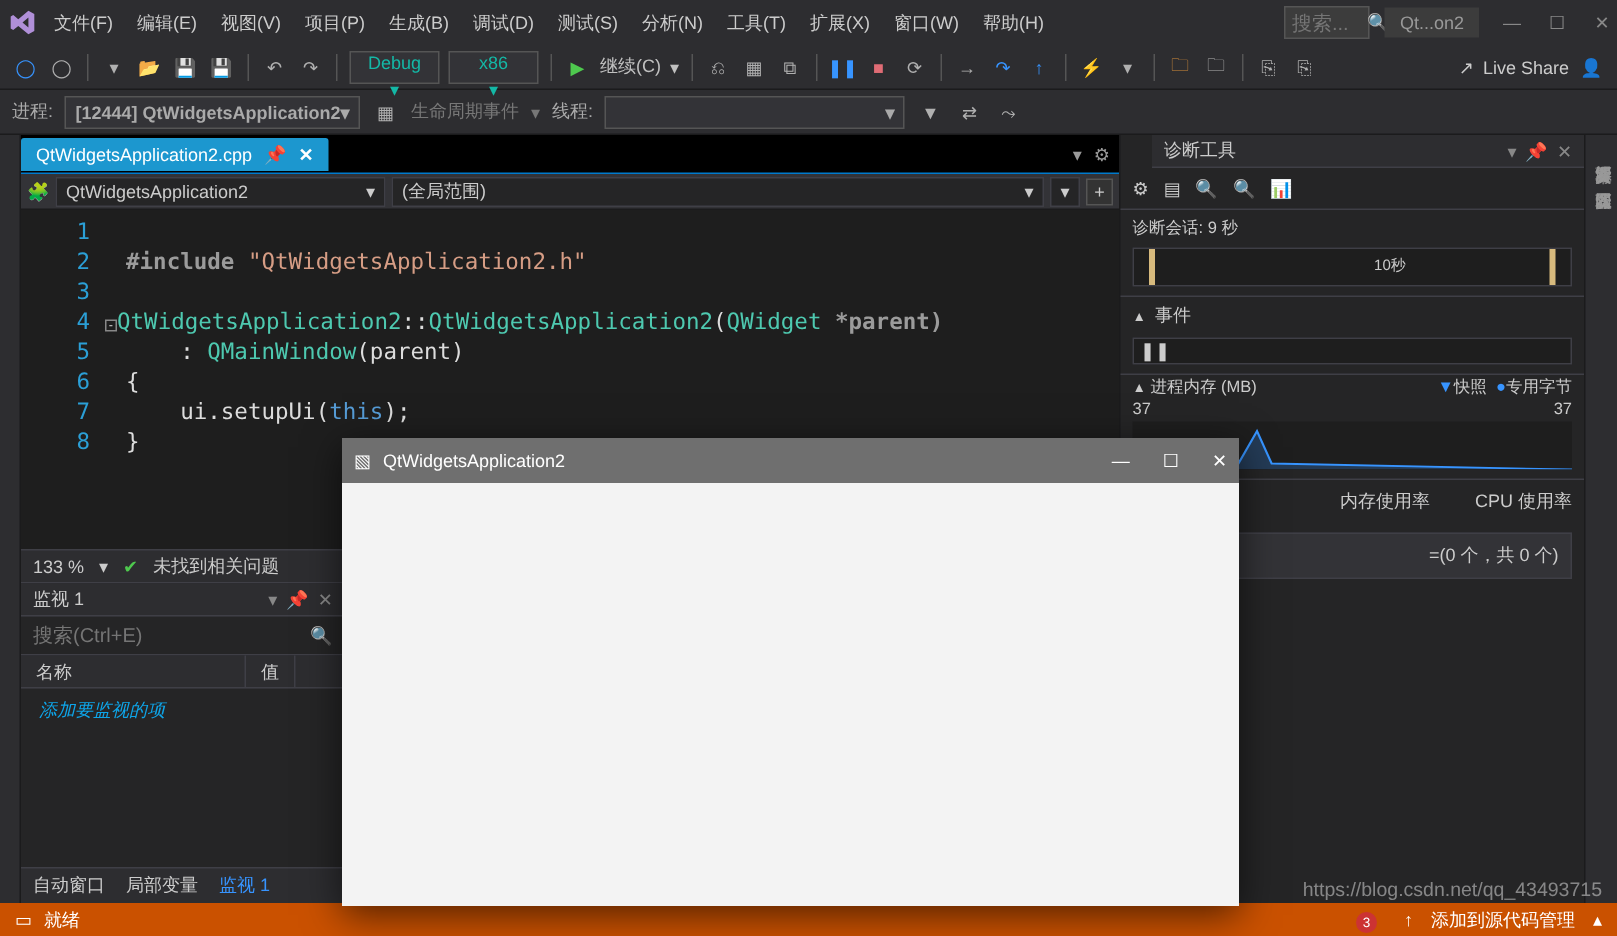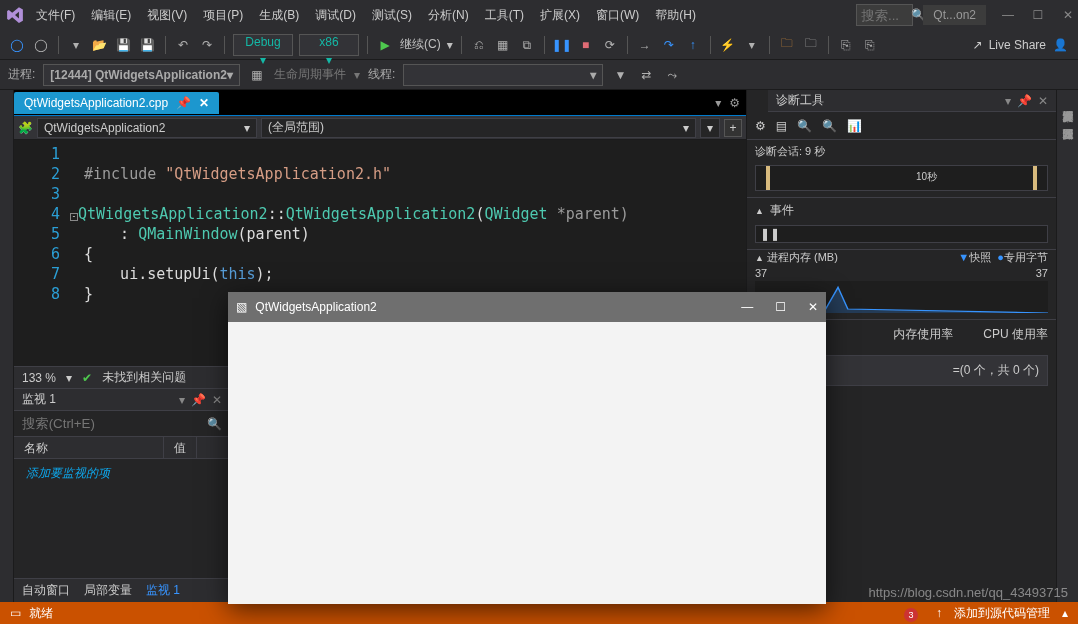--- a/index.html
+++ b/index.html
@@ -79,21 +79,21 @@
   .ed-tab .close { color:#fff; font-weight:bold;}
   .ed-tabs-right { margin-left:auto; padding:0 6px; color:#999; display:flex; gap:8px;}
   
   .breadcrumb-row { height:24px; background:#333337; display:flex; align-items:center; gap:4px; padding:0 4px; color:#ccc; border-bottom:1px solid #1b1b1c;}
   .bc-combo { background:#252526; border:1px solid #3f3f46; height:20px; padding:0 6px; flex:1; display:flex; align-items:center; justify-content:space-between;}
   .plus-box { width:18px; height:18px; background:#333; border:1px solid #555; display:flex; align-items:center; justify-content:center;}
   
   .code-area { flex:1; display:flex; background:#1e1e1e; font-family:"NSimSun","Consolas",monospace; font-size:15px; position:relative; overflow:hidden;}
   .gutter { width:70px; background:#1e1e1e; color:#2b9fd6; text-align:right; padding:4px 24px 0 0; line-height:20px;}
   .code-lines { flex:1; padding:4px 0 0 0; line-height:20px; white-space:pre; color:#dcdcdc;}
-  .kw-gray { color:#9b9b9b;}
+  .kw-gray { color:#9b9b9b;font-weight:bold;}
   .str { color:#d69d85;}
   .type { color:#4ec9b0;}
   .kw-blue { color:#569cd6;}
   .outline-box { position:absolute; width:8px; height:8px; border:1px solid #888; background:#1e1e1e; display:inline-block; font-size:8px; line-height:6px; text-align:center;}
   
   .ed-footer { height:22px; background:#2d2d30; border-top:1px solid #3f3f46; display:flex; align-items:center; gap:10px; padding:0 8px; color:#ccc;}
   .ok-icon { color:#4ec94e;}
   
   .bottom-row { display:flex; height:190px; border-top:1px solid #3f3f46;}
   .watch-panel { flex:1; background:#252526; display:flex; flex-direction:column;}

